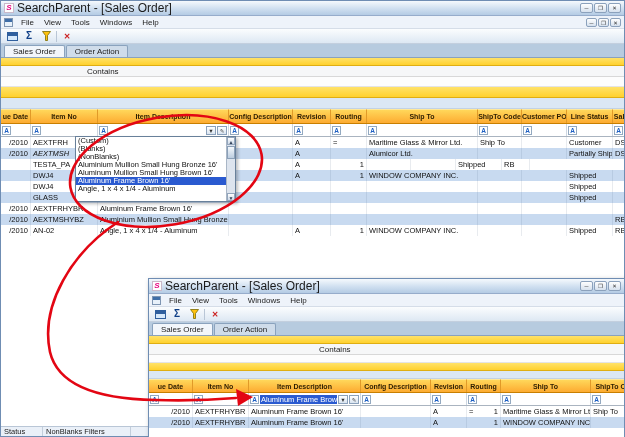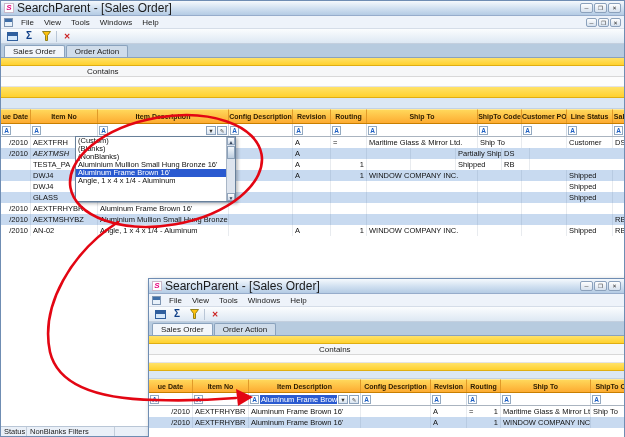--- a/index.html
+++ b/index.html
@@ -106,21 +106,21 @@
               background:linear-gradient(#fff,#cdd9e8); border:1px solid #94a6bc; }
   .dd-thumb { height:13px; margin:1px 0; background:linear-gradient(#f4f8fc,#bccde0);
               border:1px solid #8ba0b8; }
   .dd-fill { flex:1; }
 
   
   .statusbar { position:absolute; left:0; bottom:0; width:100%; height:10px; display:flex;
                background:#eaf0f8; border-top:1px solid #b9c6d6; font-size:7.5px; color:#222; }
   .status-panel { border-right:1px solid #c3cedb; padding:0 3px; line-height:9px;
                   white-space:nowrap; overflow:hidden; }
-  .status-panel.p1 { width:26px; }
+  .status-panel.p1 { width:42px; }
   .status-panel.p2 { width:88px; }
   .status-panel.p3 { flex:1; border-right:none; }
 
   
   .annotations { position:absolute; left:0; top:0; z-index:50; pointer-events:none; }
 </style>
 </head>
 <body>
 
 <div class="screen">
@@ -248,20 +248,21 @@
           <div class="grow alt">
             <div class="gcell ralign" style="width: 30px;">/2010</div>
             <div class="gcell" style="width: 67px; font-style: italic;">AEXTMSH</div>
             <div class="gcell" style="width: 131px;"></div>
             <div class="gcell" style="width: 64px;"></div>
             <div class="gcell" style="width: 38px;">A</div>
             <div class="gcell routing" style="width: 36px;">
               <span></span>
               <span></span>
             </div>
+            <div class="gcell" style="width: 111px;">Alumicor Ltd.</div>
             <div class="gcell" style="width: 44px;"></div>
             <div class="gcell" style="width: 45px;"></div>
             <div class="gcell" style="width: 46px;">Partially Shipped</div>
             <div class="gcell" style="width: 28px;">DS</div>
           </div>
           <div class="grow">
             <div class="gcell ralign" style="width: 30px;"></div>
             <div class="gcell" style="width: 67px;">TESTA_PA</div>
             <div class="gcell" style="width: 131px;"></div>
             <div class="gcell" style="width: 64px;"></div>
@@ -379,20 +380,21 @@
       <span class="status-panel p3"></span>
     </div>
   </div>
 
   <div class="dropdown">
     <div class="dd-list" id="dd-list">
         <div class="dd-item">(Custom)</div>
         <div class="dd-item">(Blanks)</div>
         <div class="dd-item">(NonBlanks)</div>
         <div class="dd-item">Aluminium Mullion Small Hung Bronze 16'</div>
+        <div class="dd-item">Aluminum Mullion Small Hung Brown 16'</div>
         <div class="dd-item selected">Aluminum Frame Brown 16'</div>
         <div class="dd-item">Angle, 1 x 4 x 1/4 - Aluminum</div>
       </div>
     <div class="dd-scroll">
       <span class="dd-arrow">▲</span>
       <span class="dd-thumb"></span>
       <span class="dd-fill"></span>
       <span class="dd-arrow">▼</span>
     </div>
   </div>

